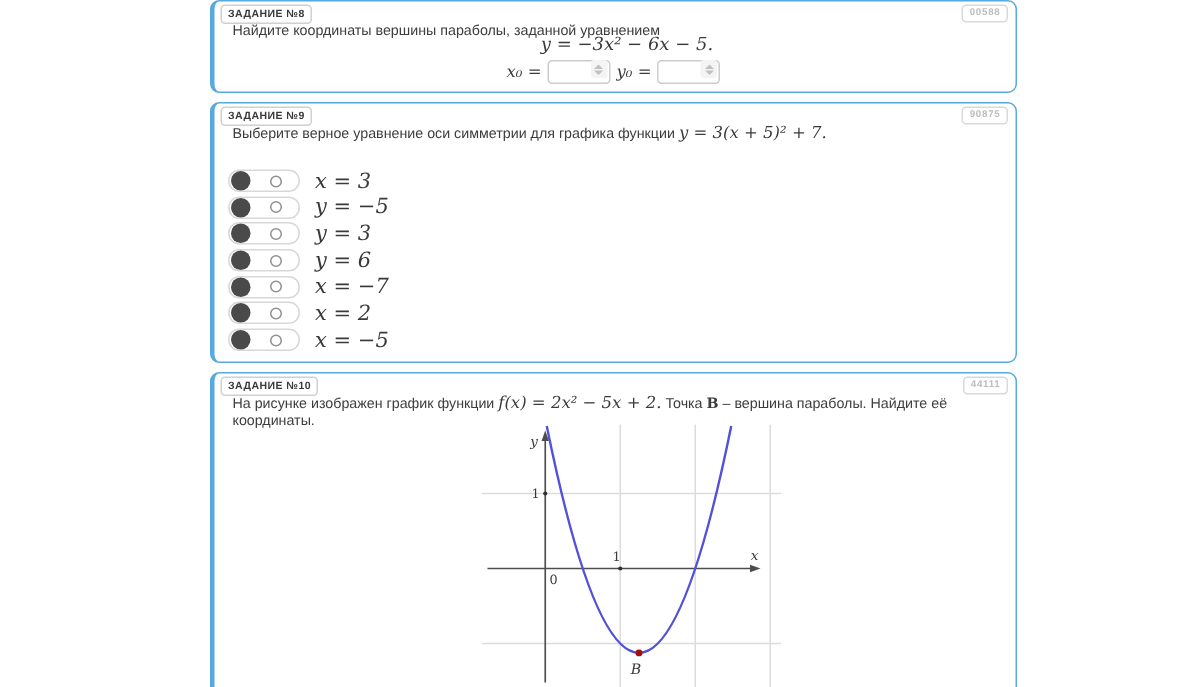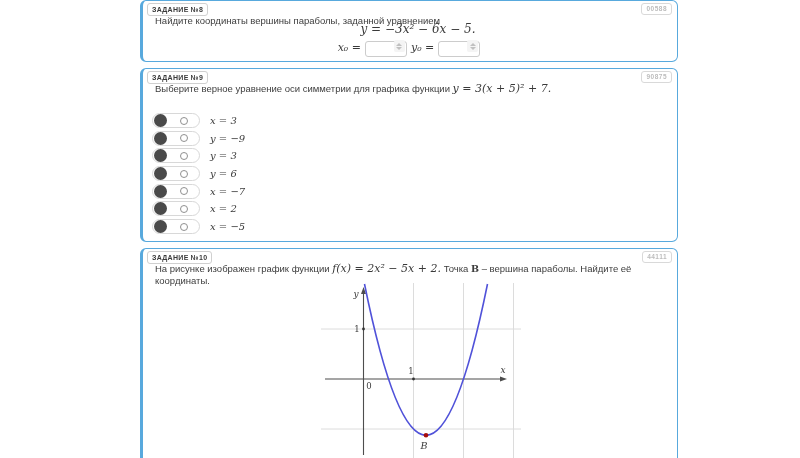--- a/index.html
+++ b/index.html
@@ -39,21 +39,21 @@
   .spin .up { border-bottom:3px solid #c0c0c0; }
   .spin .dn { border-top:3px solid #c0c0c0; }
   .opt-list { position:absolute; left:9px; top:44px; }
   .opt-row { display:flex; align-items:center; height:15px; margin-bottom:2.7px; }
   .option-pill { width:48px; height:15px; border:1px solid #d8d8d8; border-radius:8px;
                  background:#fff; display:flex; align-items:center; cursor:pointer; }
   .dark-circle { width:13px; height:13px; border-radius:50%; background:#4a4a4a;
                  margin-left:0.5px; flex:none; }
   .radio-circle { width:8px; height:8px; border-radius:50%; border:1.5px solid #909090;
                   background:#fff; margin-left:13px; flex:none; }
-  .opt-label { margin-left:10px; font-size:10px; }
+  .opt-label { margin-left:10px; font-size:14px; }
   .inline-line { position:absolute; left:12px; right:12px; font-size:9.5px; color:#3d3d3d; }
   .inline-line .math { font-size:11px;margin-top:23px; }
   .bold-serif { font-family:"DejaVu Serif", serif; font-weight:bold; font-style:normal; }
   .graph-svg { position:absolute; left:178px; top:34px; }
   svg text { font-family:"DejaVu Serif", serif; fill:#3a3a3a; }
   .ital { font-style:italic; }
 </style>
 </head>
 <body>
 
@@ -95,21 +95,21 @@
         <span class="dark-circle"></span>
         <span class="radio-circle"></span>
       </div>
       <span class="opt-label math">x = 3</span>
     </div>
     <div class="opt-row">
       <div class="option-pill">
         <span class="dark-circle"></span>
         <span class="radio-circle"></span>
       </div>
-      <span class="opt-label math">y = −9</span>
+      <span class="opt-label math">y = −5</span>
     </div>
     <div class="opt-row">
       <div class="option-pill">
         <span class="dark-circle"></span>
         <span class="radio-circle"></span>
       </div>
       <span class="opt-label math">y = 3</span>
     </div>
     <div class="opt-row">
       <div class="option-pill">

